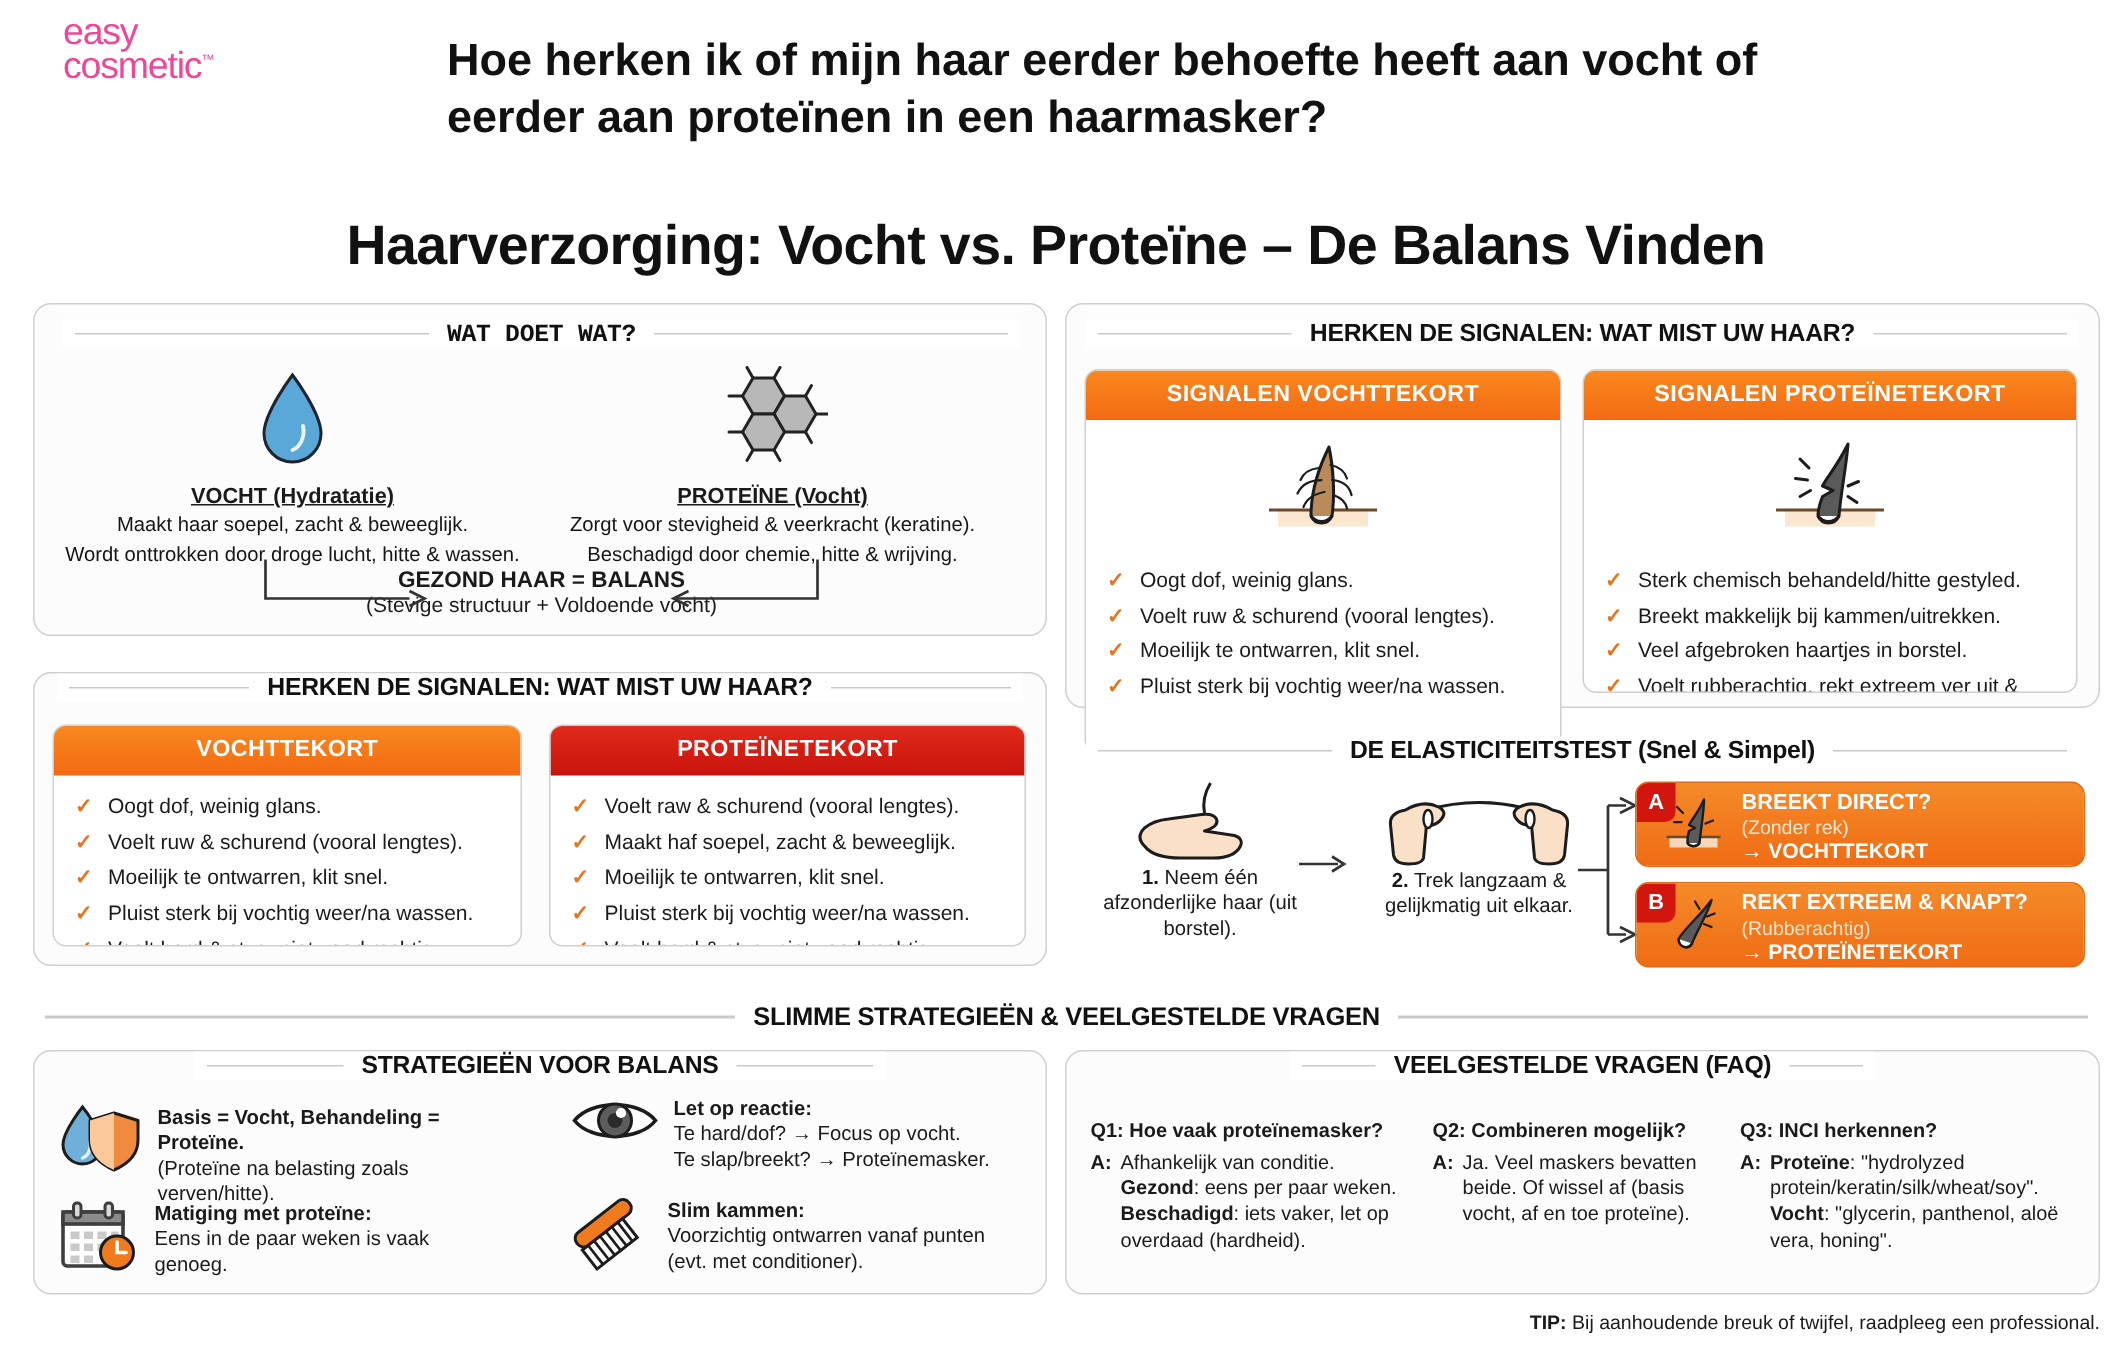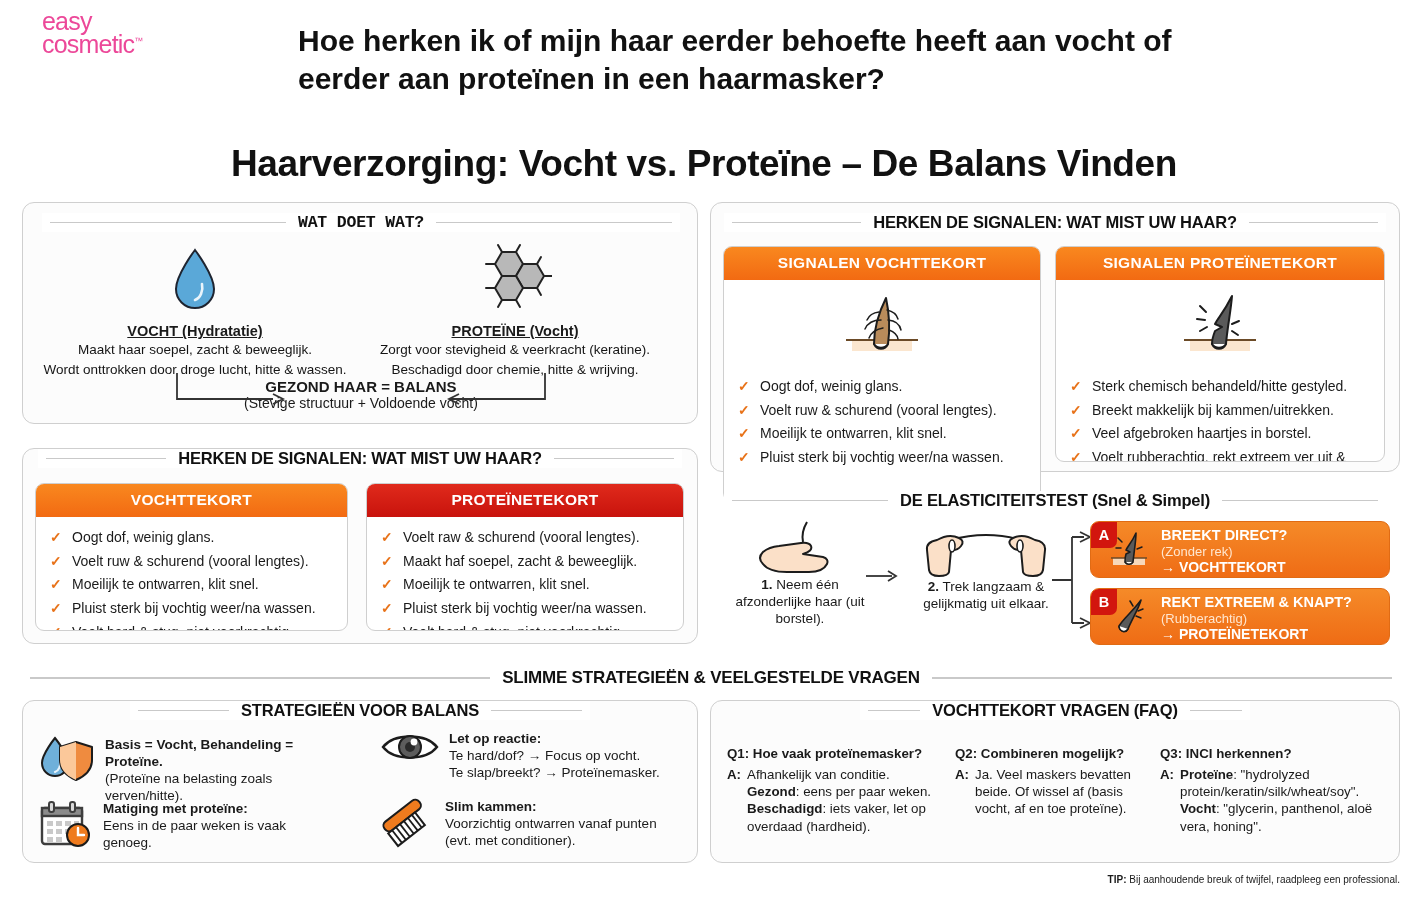--- a/index.html
+++ b/index.html
@@ -133,21 +133,21 @@
   #t-faq .rule { flex: 1; }
   .faq-col { position: absolute; top: 745px; font-size: 13.3px; line-height: 1.29; }
   #faq1 { left: 727px; width: 214px; }
   #faq2 { left: 955px; width: 190px; }
   #faq3 { left: 1160px; width: 238px; }
   .faq-q { font-weight: 800; margin-bottom: 4px; }
   .faq-a { display: flex; gap: 6px; }
   .faq-a .mk { font-weight: 800; }
   .faq-a b { font-weight: 800; }
   .tip { position: absolute; left: 710px; top: 874px; width: 690px;
-         text-align: right; font-size: 10px; }
+         text-align: right; font-size: 13px; }
   .tip b { font-weight: 800; }
 </style>
 </head>
 <body>
 
 <div class="page">
 
   <div class="brand">
     <div>easy</div>
     <div><span>cosmetic</span><span class="tm">™</span></div>
@@ -469,21 +469,21 @@
     </span>
     <span class="txt">
       <b>Slim kammen:</b><br>
       <span>Voorzichtig ontwarren vanaf punten (evt. met conditioner).</span>
     </span>
   </div>
 
   <div class="panel" id="p-faq"></div>
   <div class="sect-title" id="t-faq">
     <span class="rule"></span>
-      <span class="txt">VOCHTTEKORT VRAGEN (FAQ)</span>
+      <span class="txt">VEELGESTELDE VRAGEN (FAQ)</span>
       <span class="rule"></span>
   </div>
 
   <div class="faq-col" id="faq1">
     <div class="faq-q">Q1: Hoe vaak proteïnemasker?</div>
     <div class="faq-a">
       <span class="mk">A:</span>
       <span>
         <span>Afhankelijk van conditie.</span><br>
         <b>Gezond</b><span>: eens per paar weken.</span><br>

